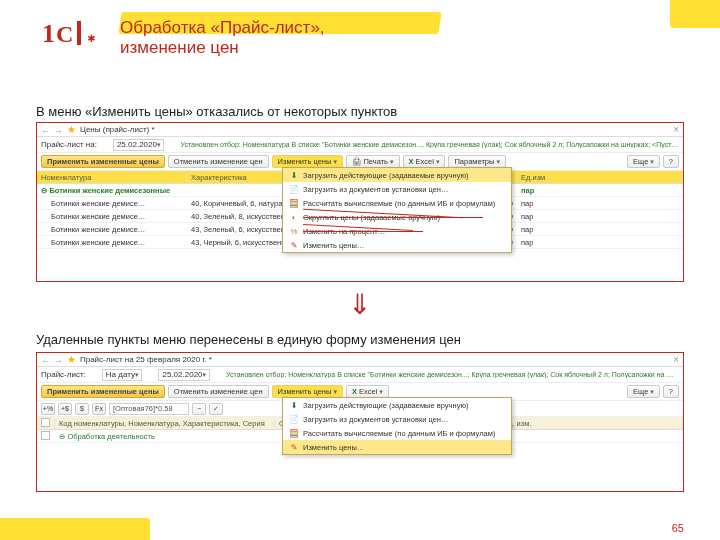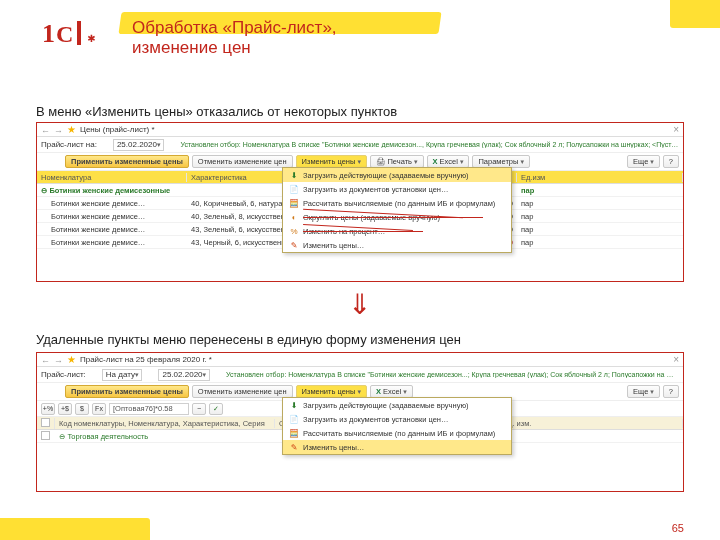--- a/index.html
+++ b/index.html
@@ -6,39 +6,39 @@
   body { width: 720px; height: 540px; font-family: Arial, sans-serif; background: #fff; position: relative; overflow: hidden; }
   .brush { position: absolute; background: #ffe033; border-radius: 3px; }
   .brush1 { top: 12px; left: 120px; width: 320px; height: 22px; transform: skewX(-8deg); }
   .brush2 { top: -6px; right: -10px; width: 60px; height: 34px; }
   .brush3 { bottom: -6px; left: -10px; width: 160px; height: 28px; }
   .logo { position: absolute; top: 18px; left: 42px; display: flex; align-items: baseline; }
   .logo .one { font: bold 26px Georgia, serif; color: #c2261d; }
   .logo .c { font: bold 24px Georgia, serif; color: #c2261d; margin-left: 1px; }
   .logo .bar { width: 4px; height: 24px; background: #c2261d; margin: 0 4px; display: inline-block; transform: translateY(3px); }
   .logo .star { font-size: 10px; color: #c2261d; margin-left: 2px; }
-  .title { position: absolute; top: 18px; left: 132px; color: #c2261d; font-size: 17px; font-weight: 500; line-height: 1.2; width: 280px; }
+  .title { position: absolute; top: 18px; left: 120px; color: #c2261d; font-size: 17px; font-weight: 500; line-height: 1.2; width: 280px; }
   .caption1 { position: absolute; top: 104px; left: 36px; font-size: 13px; color: #222; }
   .caption2 { position: absolute; top: 332px; left: 36px; font-size: 13px; color: #222; }
   .shot { position: absolute; left: 36px; right: 36px; border: 1px solid #c2261d; background: #fff; font-size: 8px; color: #333; overflow: hidden; }
   .shot1 { top: 122px; height: 160px; }
   .shot2 { top: 352px; height: 140px; }
   .winbar { height: 14px; border-bottom: 1px solid #ddd; display: flex; align-items: center; padding: 0 4px; background: #fff; }
   .winbar .arrow { color: #999; margin-right: 4px; font-size: 9px; }
   .winbar .star { color: #f7b500; margin-right: 4px; font-size: 10px; }
   .winbar .wtitle { color: #333; font-weight: normal; flex: 1; }
   .winbar .close { color: #999; font-size: 10px; }
   .row { display: flex; align-items: center; height: 16px; padding: 0 4px; gap: 16px; border-bottom: 1px solid #eee; }
   .lbl { color: #333; }
   .datefield { border: 1px solid #cfcfcf; padding: 0 3px; height: 12px; display: inline-flex; align-items: center; background: #fff; }
   .caret { font-size: 7px; color: #666; }
   .filter { color: #2a7a2a; font-size: 7px; white-space: nowrap; overflow: hidden; text-overflow: ellipsis; flex: 1; }
   .btns { display: flex; gap: 3px; align-items: center; padding: 2px 4px; border-bottom: 1px solid #eee; position: relative; }
   .btn { border: 1px solid #c9c9c9; background: linear-gradient(#fdfdfd,#eee); border-radius: 2px; padding: 1px 5px; font-size: 7.5px; display: inline-flex; align-items: center; gap: 2px; color: #333; height: 13px; }
-  .btn.green { background: linear-gradient(#ffe88a,#f7c643); border-color: #d4a933; font-weight: bold; color: #444; margin-left: 24px; }
+  .btn.green { background: linear-gradient(#ffe88a,#f7c643); border-color: #d4a933; font-weight: bold; color: #444; }
   .btn.hl { background: #fde047; border-color: #e5cf72; }
   .right { margin-left: auto; }
   .hdr { display: flex; background: #fde047; border-bottom: 1px solid #ddd; height: 13px; align-items: center; font-size: 7.5px; color: #555; }
   .hdr > div { padding: 0 4px; border-right: 1px solid #e5e5e5; }
   .col-nom { width: 150px; }
   .col-char { width: 160px; }
   .col-price { width: 170px; text-align: right; }
   .col-unit { flex: 1; }
   .trow { display: flex; height: 13px; align-items: center; border-bottom: 1px solid #f1f1f1; font-size: 7.5px; }
   .trow > div { padding: 0 4px; }
@@ -269,21 +269,21 @@
     <div class="hl-col" style="width:150px; display:flex; gap:3px; align-items:center;">
       <span class="pencil">✎</span>
       <span>Цена</span>
       <span style="color:#2a7a2a;font-size:7px;margin-left:auto">(10,00%) история</span>
     </div>
     <div style="width:50px">Валюта</div>
     <div style="flex:1">Ед. изм.</div>
   </div>
   <div class="trow">
     <div style="width:18px"><span class="sq"></span></div>
-    <div style="width:220px;color:#2a7a2a">⊖ <span>Торговая деятельность</span></div>
+    <div style="width:220px;color:#2a7a2a">⊖ <span>Обработка деятельность</span></div>
     <div style="width:24px"></div>
     <div class="hl-col" style="width:150px;color:#aaa;font-style:italic">&lt;формула не исп.&gt;</div>
     <div style="width:50px"></div>
       <div style="flex:1"></div>
   </div>
 </div>
 
 <div class="pagenum">65</div>
 
 </body></html>

